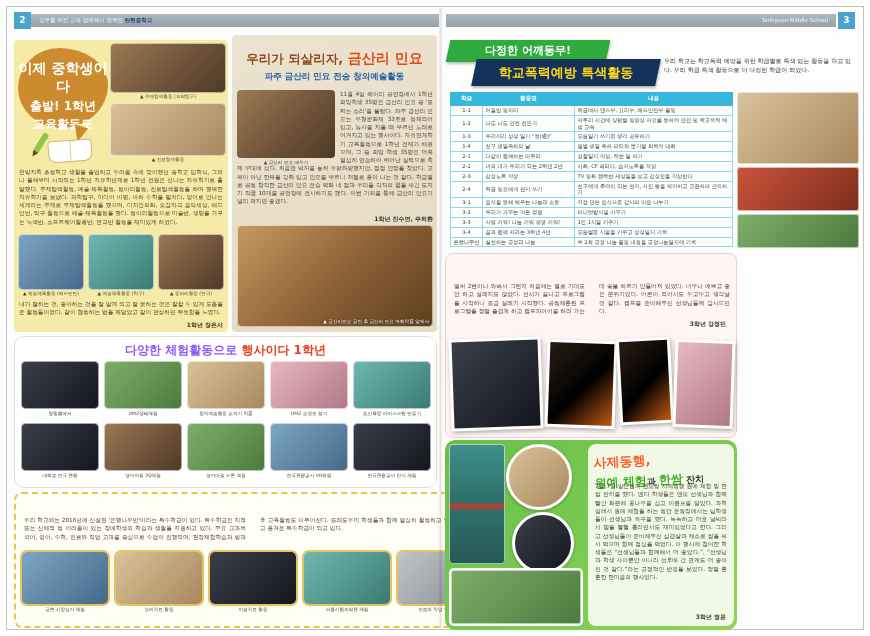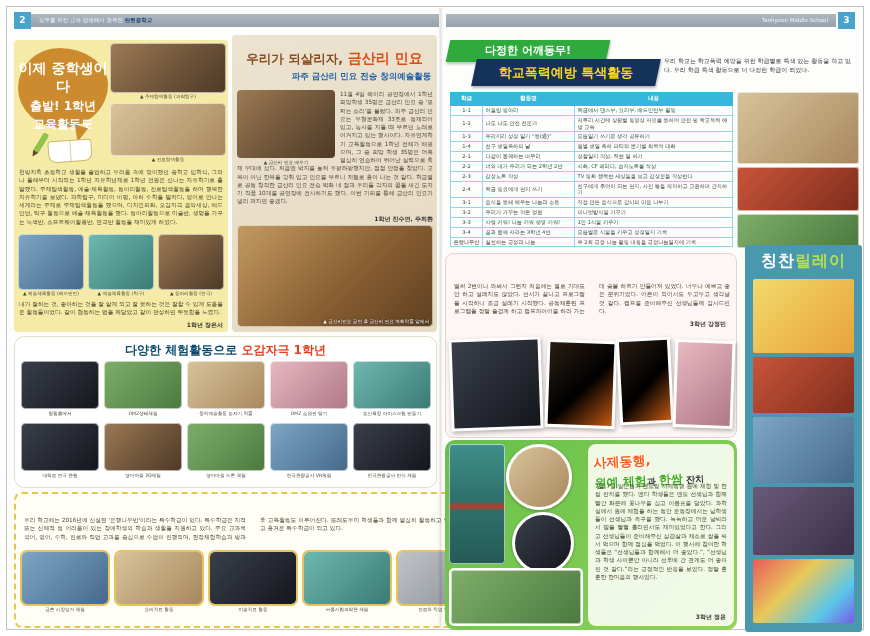--- a/index.html
+++ b/index.html
@@ -43,28 +43,28 @@
   .byline{font-size:6px;font-weight:bold;color:#333;text-align:right;}
   .book{position:absolute;width:44px;height:22px;background:#fff;border:1px solid #cbb96a;border-radius:3px 3px 8px 8px;transform:rotate(-4deg);}
   .book:after{content:"";position:absolute;left:50%;top:0;width:1px;height:100%;background:#d8cf9a;}
   .pencil{position:absolute;width:6px;height:22px;background:#8fc34a;border-radius:2px;transform:rotate(32deg);}
   .pencil:after{content:"";position:absolute;left:0;bottom:-5px;width:0;height:0;border-left:3px solid transparent;border-right:3px solid transparent;border-top:6px solid #5e4a2a;}
   
   .minyoblk{position:absolute;left:232px;top:35px;width:205px;height:297px;background:linear-gradient(160deg,#ece3d0,#e5dac2);border-radius:4px;}
   .minyo-title{position:absolute;left:0;top:13px;width:100%;text-align:center;}
   .minyo-title .t1{font-size:12.5px;font-weight:bold;color:#8a4b1f;}
   .minyo-title .t2{font-size:14px;font-weight:bold;color:#e04b15;}
-  .minyo-sub{position:absolute;left:0;top:36px;width:100%;text-align:center;font-size:8.5px;font-weight:bold;color:#1f5fa8;margin-left:27px;}
+  .minyo-sub{position:absolute;left:0;top:36px;width:100%;text-align:center;font-size:8.5px;font-weight:bold;color:#1f5fa8;}
   .wrapbody{position:absolute;left:5px;top:55px;width:196px;font-size:5.7px;line-height:1.45;color:#4a4334;text-align:justify;}
   .floatph{float:left;width:98px;height:68px;margin:0 5px 2px 0;border-radius:4px;}
   .overlaycap{position:absolute;right:4px;bottom:3px;font-size:4.6px;color:#fff;text-shadow:0 0 2px #000;}
   
   .expblk{position:absolute;left:14px;top:336px;width:423px;height:152px;background:#fff;border:1px solid #e3ddcd;border-radius:10px;}
   .expblk h2{position:absolute;left:0;top:5px;width:100%;text-align:center;margin:0;font-size:12px;}
-  .tg{color:#0c4a6e;} .tr{color:#e8401c;}
+  .tg{color:#8b5cf6;} .tr{color:#e8401c;}
   
   .ginkblk{position:absolute;left:14px;top:492px;width:478px;height:136px;background:#fffef6;border:2px dashed #e5c84a;border-radius:8px;}
   .ginkblk h2{position:absolute;left:0;top:4px;width:100%;text-align:center;margin:0;font-size:12px;color:#222;}
   .to{color:#e8941e;}
   .cols2{columns:2;column-gap:14px;}
   
   .banner-green{position:absolute;left:448px;top:40px;width:160px;height:22px;background:#2faa3c;transform:skewX(-12deg);box-shadow:1px 2px 3px rgba(0,0,0,.25);}
   .banner-green span{display:block;transform:skewX(12deg);color:#fff;font-weight:bold;font-size:11px;text-align:center;line-height:22px;}
   .banner-navy{position:absolute;left:474px;top:59px;width:184px;height:27px;background:#14325a;transform:skewX(-12deg);box-shadow:1px 2px 3px rgba(0,0,0,.3);}
   .banner-navy span{display:block;transform:skewX(12deg);color:#ffd91a;font-weight:bold;font-size:13px;text-align:center;line-height:27px;}
@@ -144,21 +144,21 @@
       <span>11월 4일 헤이리 공연장에서 1학년 희망학생 35명은 금산리 민요 중 '모 찌는 소리'를 불렀다. 파주 금산리 민요는 무형문화재 33호로 등재되어 있고, 농사를 지을 때 부르던 노래로 여겨지고 있는 행사이다. 자유연계학기 교육활동으로 1학년 전체가 배웠으며, 그 중 희망 학생 35명은 더욱 열심히 연습하여 뛰어난 실력으로 축제 무대에 섰다. 처음엔 박자를 놓쳐 우왕좌왕했지만, 점점 안정을 찾았다. 교복이 아닌 한복을 갖춰 입고 민요를 부르니 저절로 흥이 나는 것 같다. 학급별로 공동 창작한 금산리 민요 전승 벽화 네 점과 우리들 각자의 꿈을 새긴 도자기 작품 10개를 공연장에 전시하기도 했다. 이번 기회를 통해 금산리 민요가 널리 퍼지면 좋겠다.</span>
     </div>
     <div class="cap" style="left:5px;top:125px;width:98px;">▲ 금산리 민요 배우기</div>
     <div class="byline abs" style="left:5px;top:180px;width:196px;">1학년 진수연, 주희환</div>
     <div class="ph g-autumn" style="left:5px;top:190px;width:196px;height:102px;">
       <div class="overlaycap">▲ 금산리민요 공연 후 금산리 민요 벽화작품 앞에서</div>
     </div>
   </div>
 
   <div class="expblk">
-    <h2><span class="tg">다양한 체험활동으로 </span><span class="tr">오감자극 1학년</span></h2>
+    <h2><span class="tg">다양한 체험활동으로 </span><span class="tr">행사이다 1학년</span></h2>
     <div class="ph g-dark" style="left:6px;top:24px;width:78px;height:48px;"></div>
     <div class="ph g-green" style="left:89px;top:24px;width:78px;height:48px;"></div>
     <div class="ph g-tan" style="left:172px;top:24px;width:78px;height:48px;"></div>
     <div class="ph g-pink" style="left:255px;top:24px;width:78px;height:48px;"></div>
     <div class="ph g-teal" style="left:338px;top:24px;width:78px;height:48px;"></div>
     <div class="cap" style="left:6px;top:74px;width:78px;">명필름에서</div>
     <div class="cap" style="left:89px;top:74px;width:78px;">DMZ생태체험</div>
     <div class="cap" style="left:172px;top:74px;width:78px;">창의예술활동 도자기 작품</div>
     <div class="cap" style="left:255px;top:74px;width:78px;">DMZ 소원핀 달기</div>
     <div class="cap" style="left:338px;top:74px;width:78px;">오산목장 아이스크림 만들기</div>
@@ -288,28 +288,20 @@
         <div class="inner g-fire"></div>
       </div>
     <div class="polaroid" style="left:172px;top:84px;width:54px;height:86px;transform:rotate(-3deg);">
         <div class="inner g-fire"></div>
       </div>
     <div class="polaroid" style="left:228px;top:86px;width:60px;height:88px;transform:rotate(2deg);">
         <div class="inner g-pink"></div>
       </div>
   </div>
 
-  <div class="praise">
-    <h2><span class="pw">칭찬</span><span class="pg">릴레이</span></h2>
-    <div class="strip-ph g-yellow" style="top:34px;height:74px;"></div>
-    <div class="strip-ph g-red" style="top:112px;height:56px;"></div>
-    <div class="strip-ph g-blue" style="top:172px;height:66px;"></div>
-    <div class="strip-ph g-owl" style="top:242px;height:68px;"></div>
-    <div class="strip-ph g-rainbow" style="top:314px;height:64px;"></div>
-  </div>
 
   <div class="gardenblk">
     <div class="ph g-stairs" style="left:4px;top:4px;width:56px;height:120px;border-radius:4px;"></div>
     <div class="circle g-tan" style="left:61px;top:4px;width:66px;height:66px;"></div>
     <div class="circle g-dark" style="left:67px;top:72px;width:62px;height:62px;"></div>
     <div class="ph g-green" style="left:4px;top:128px;width:134px;height:58px;border:2px solid #fff;"></div>
     <div class="gpanel">
       <div class="gtitle">
         <span class="gt1">사제동행,</span><br>
         <span class="gt2">원예 체험</span><span class="gt3">과 </span><span class="gt2">한쌈</span><span class="gt3"> 잔치</span>

